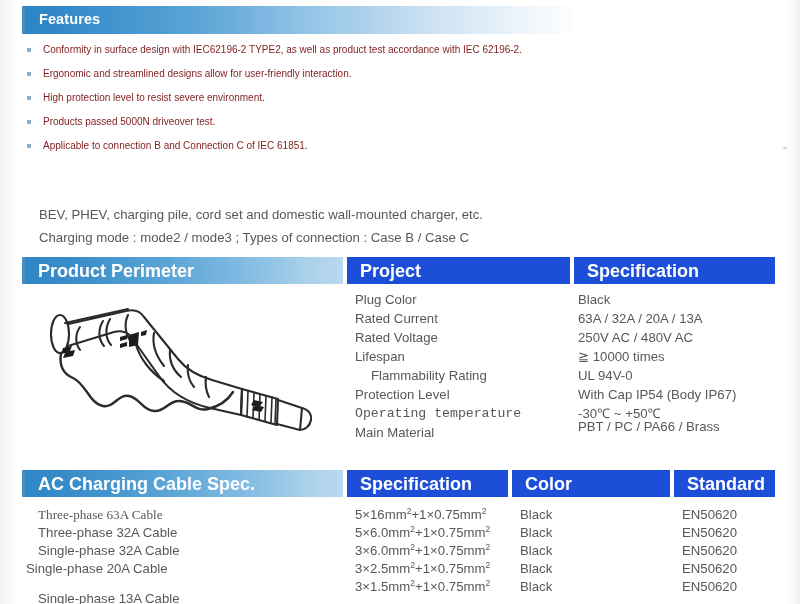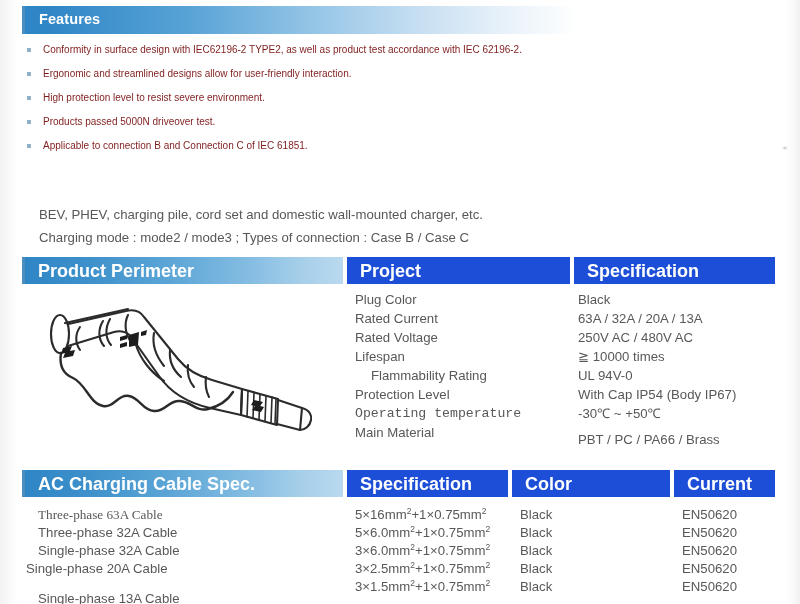--- a/index.html
+++ b/index.html
@@ -308,35 +308,35 @@
     <div class="cell" style="left:330px; top:114px;font-family:Liberation Mono, monospace;">Operating temperature</div>
     <div class="cell" style="left:330px; top:133px;">Main Material</div>
 
     <div class="cell" style="left:553px; top:0px;">Black</div>
     <div class="cell" style="left:553px; top:19px;">63A / 32A / 20A / 13A</div>
     <div class="cell" style="left:553px; top:38px;">250V AC / 480V AC</div>
     <div class="cell" style="left:553px; top:57px;">≧ 10000 times</div>
     <div class="cell" style="left:553px; top:76px;">UL 94V-0</div>
     <div class="cell" style="left:553px; top:95px;">With Cap IP54 (Body IP67)</div>
     <div class="cell" style="left:553px; top:114px;">-30℃ ~ +50℃</div>
-    <div class="cell" style="left:553px; top:140px;">PBT / PC / PA66 / Brass</div>
+    <div class="cell" style="left:553px; top:127px;">PBT / PC / PA66 / Brass</div>
   </div>
 
   <div class="tbl-head" style="top:470px;">
     <div class="th blue" style="left:0px; width:318px;">
       <span>AC Charging Cable Spec.</span>
     </div>
     <div class="th gray sep" style="left:320px; width:163px;">
       <span>Specification</span>
     </div>
     <div class="th gray sep" style="left:485px; width:160px;">
       <span>Color</span>
     </div>
     <div class="th gray sep" style="left:647px; width:103px;">
-      <span>Current</span>
+      <span>Standard</span>
     </div>
   </div>
 
   <div class="tbl-body" style="top:506px; height:95px;">
 
     <div class="cell" style="left:13px; top:0px;font-family:Liberation Serif, serif;">Three-phase 63A Cable</div>
     <div class="cell" style="left:13px; top:18px;">Three-phase 32A Cable</div>
     <div class="cell" style="left:13px; top:36px;">Single-phase 32A Cable</div>
     <div class="cell" style="left:1px; top:54px;text-align:center;">Single-phase 20A Cable</div>
     <div class="cell" style="left:13px; top:84px;">Single-phase 13A Cable</div>

